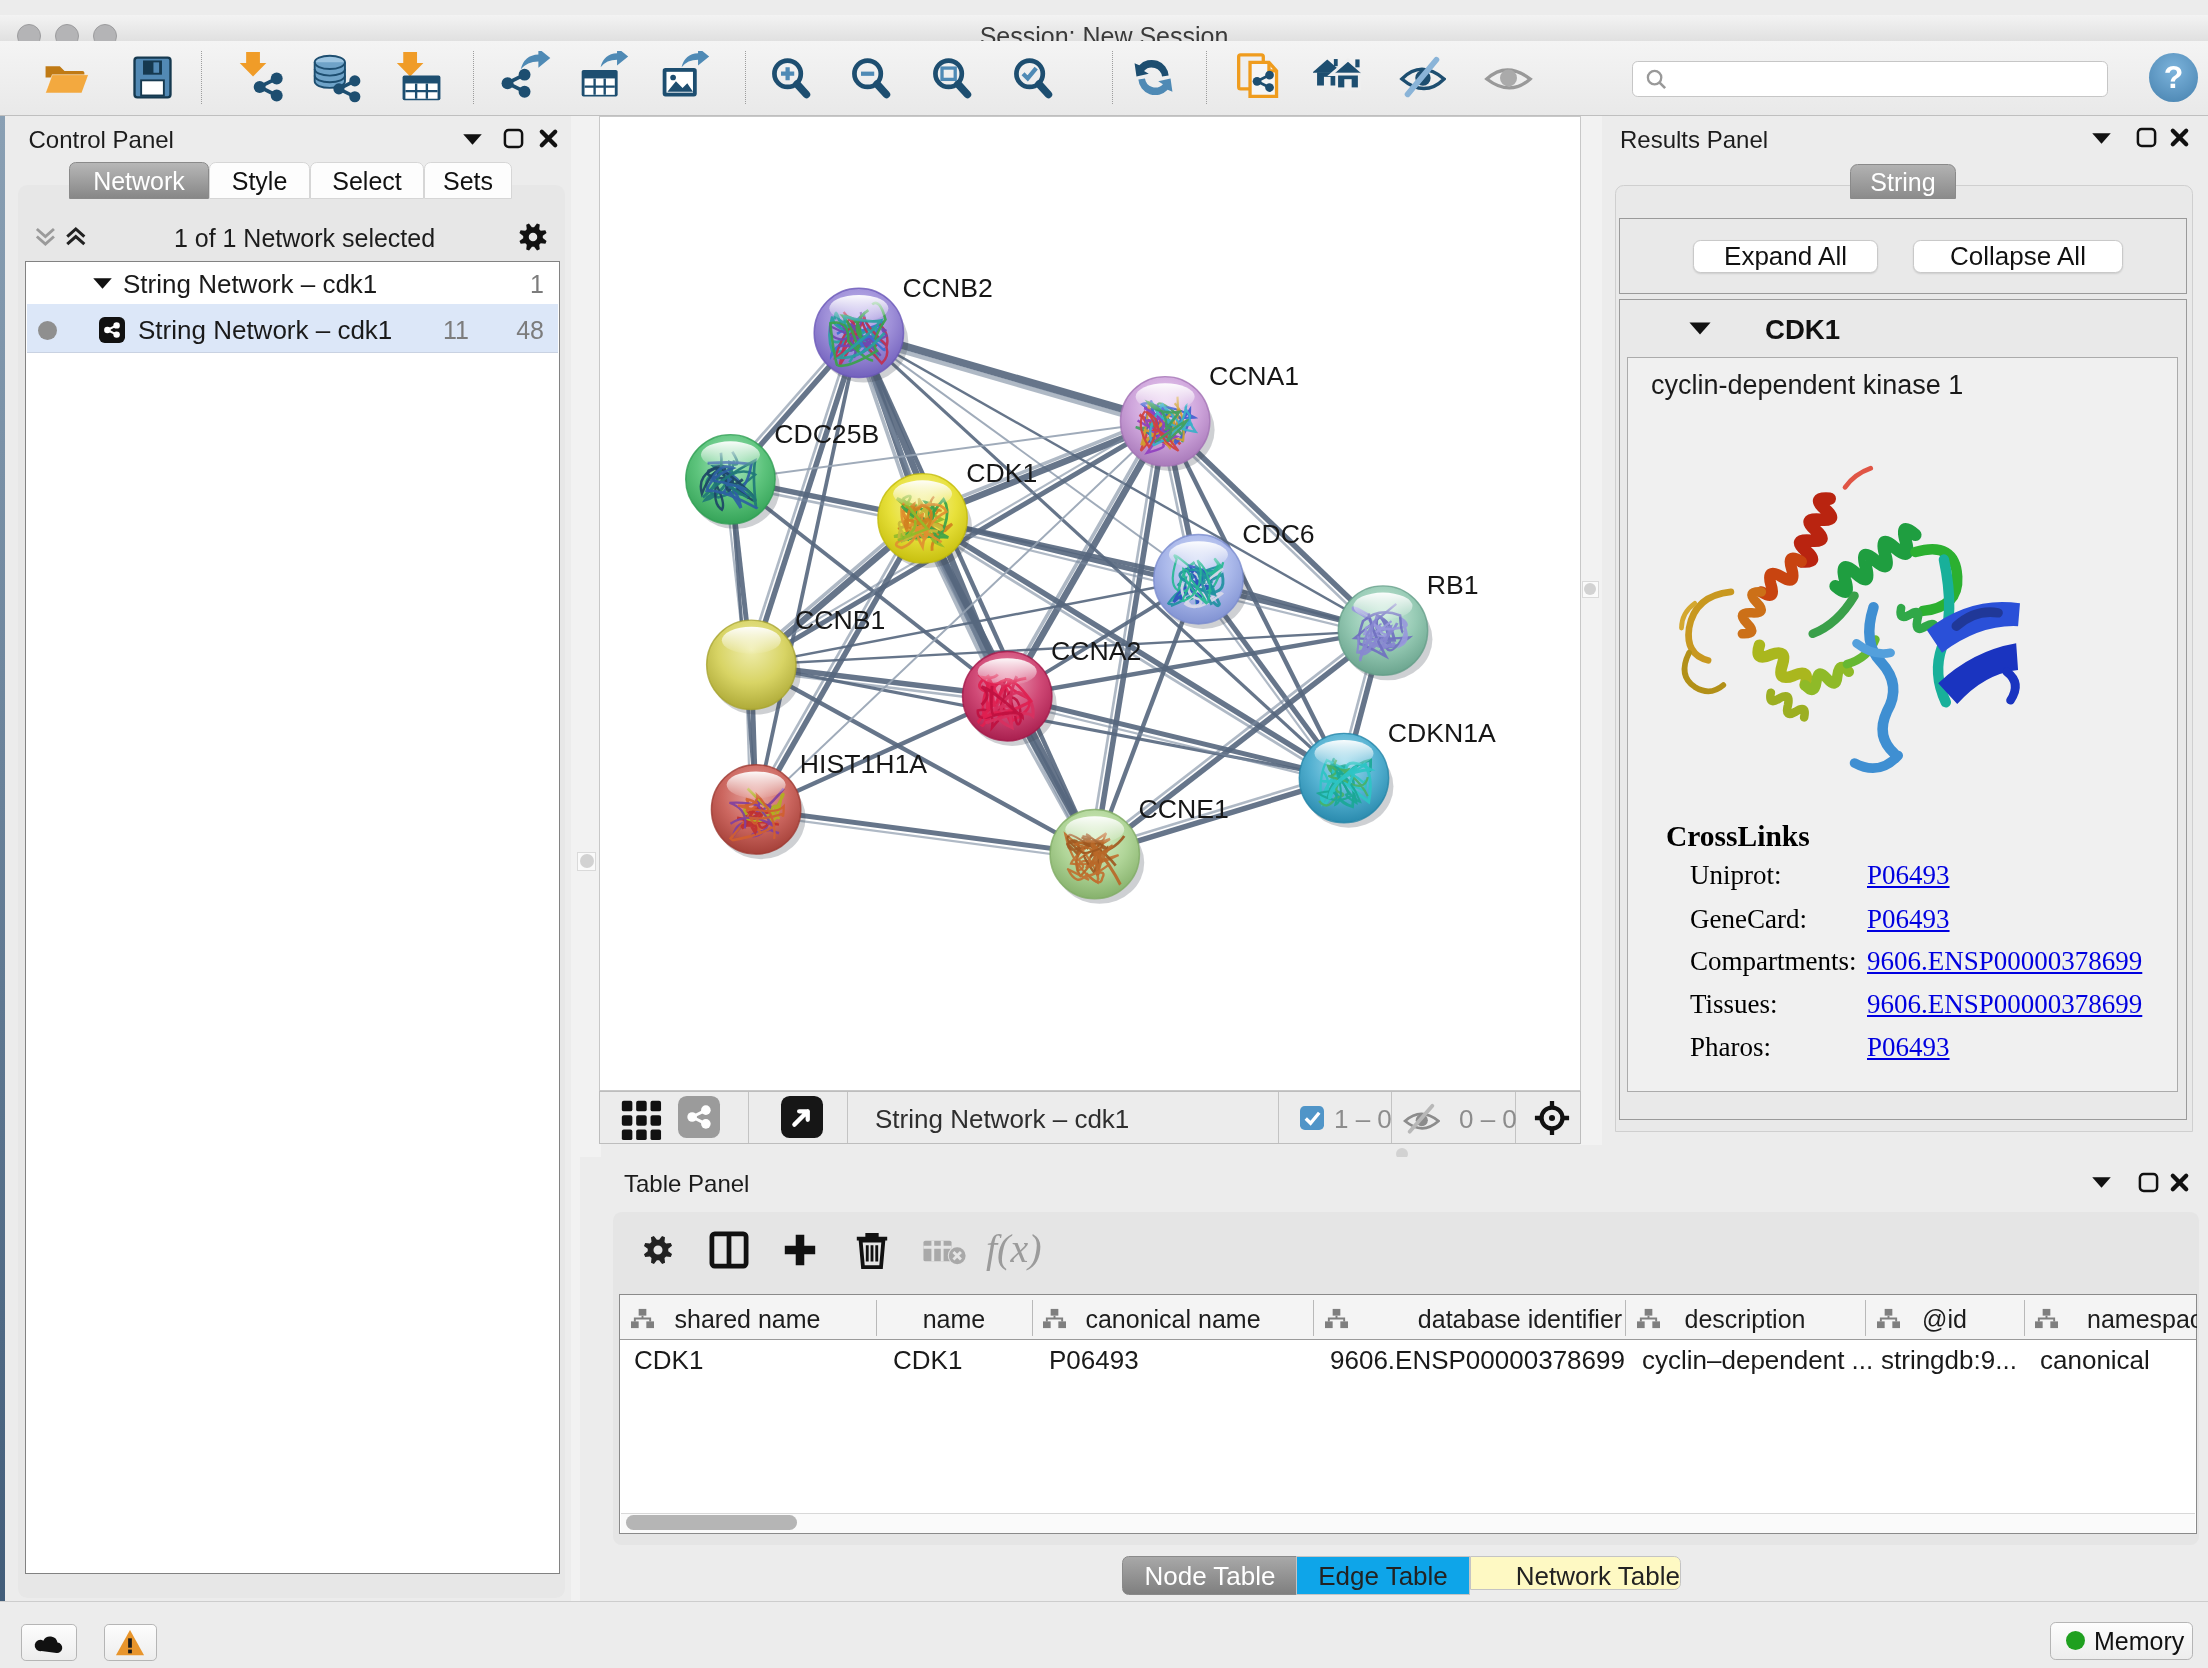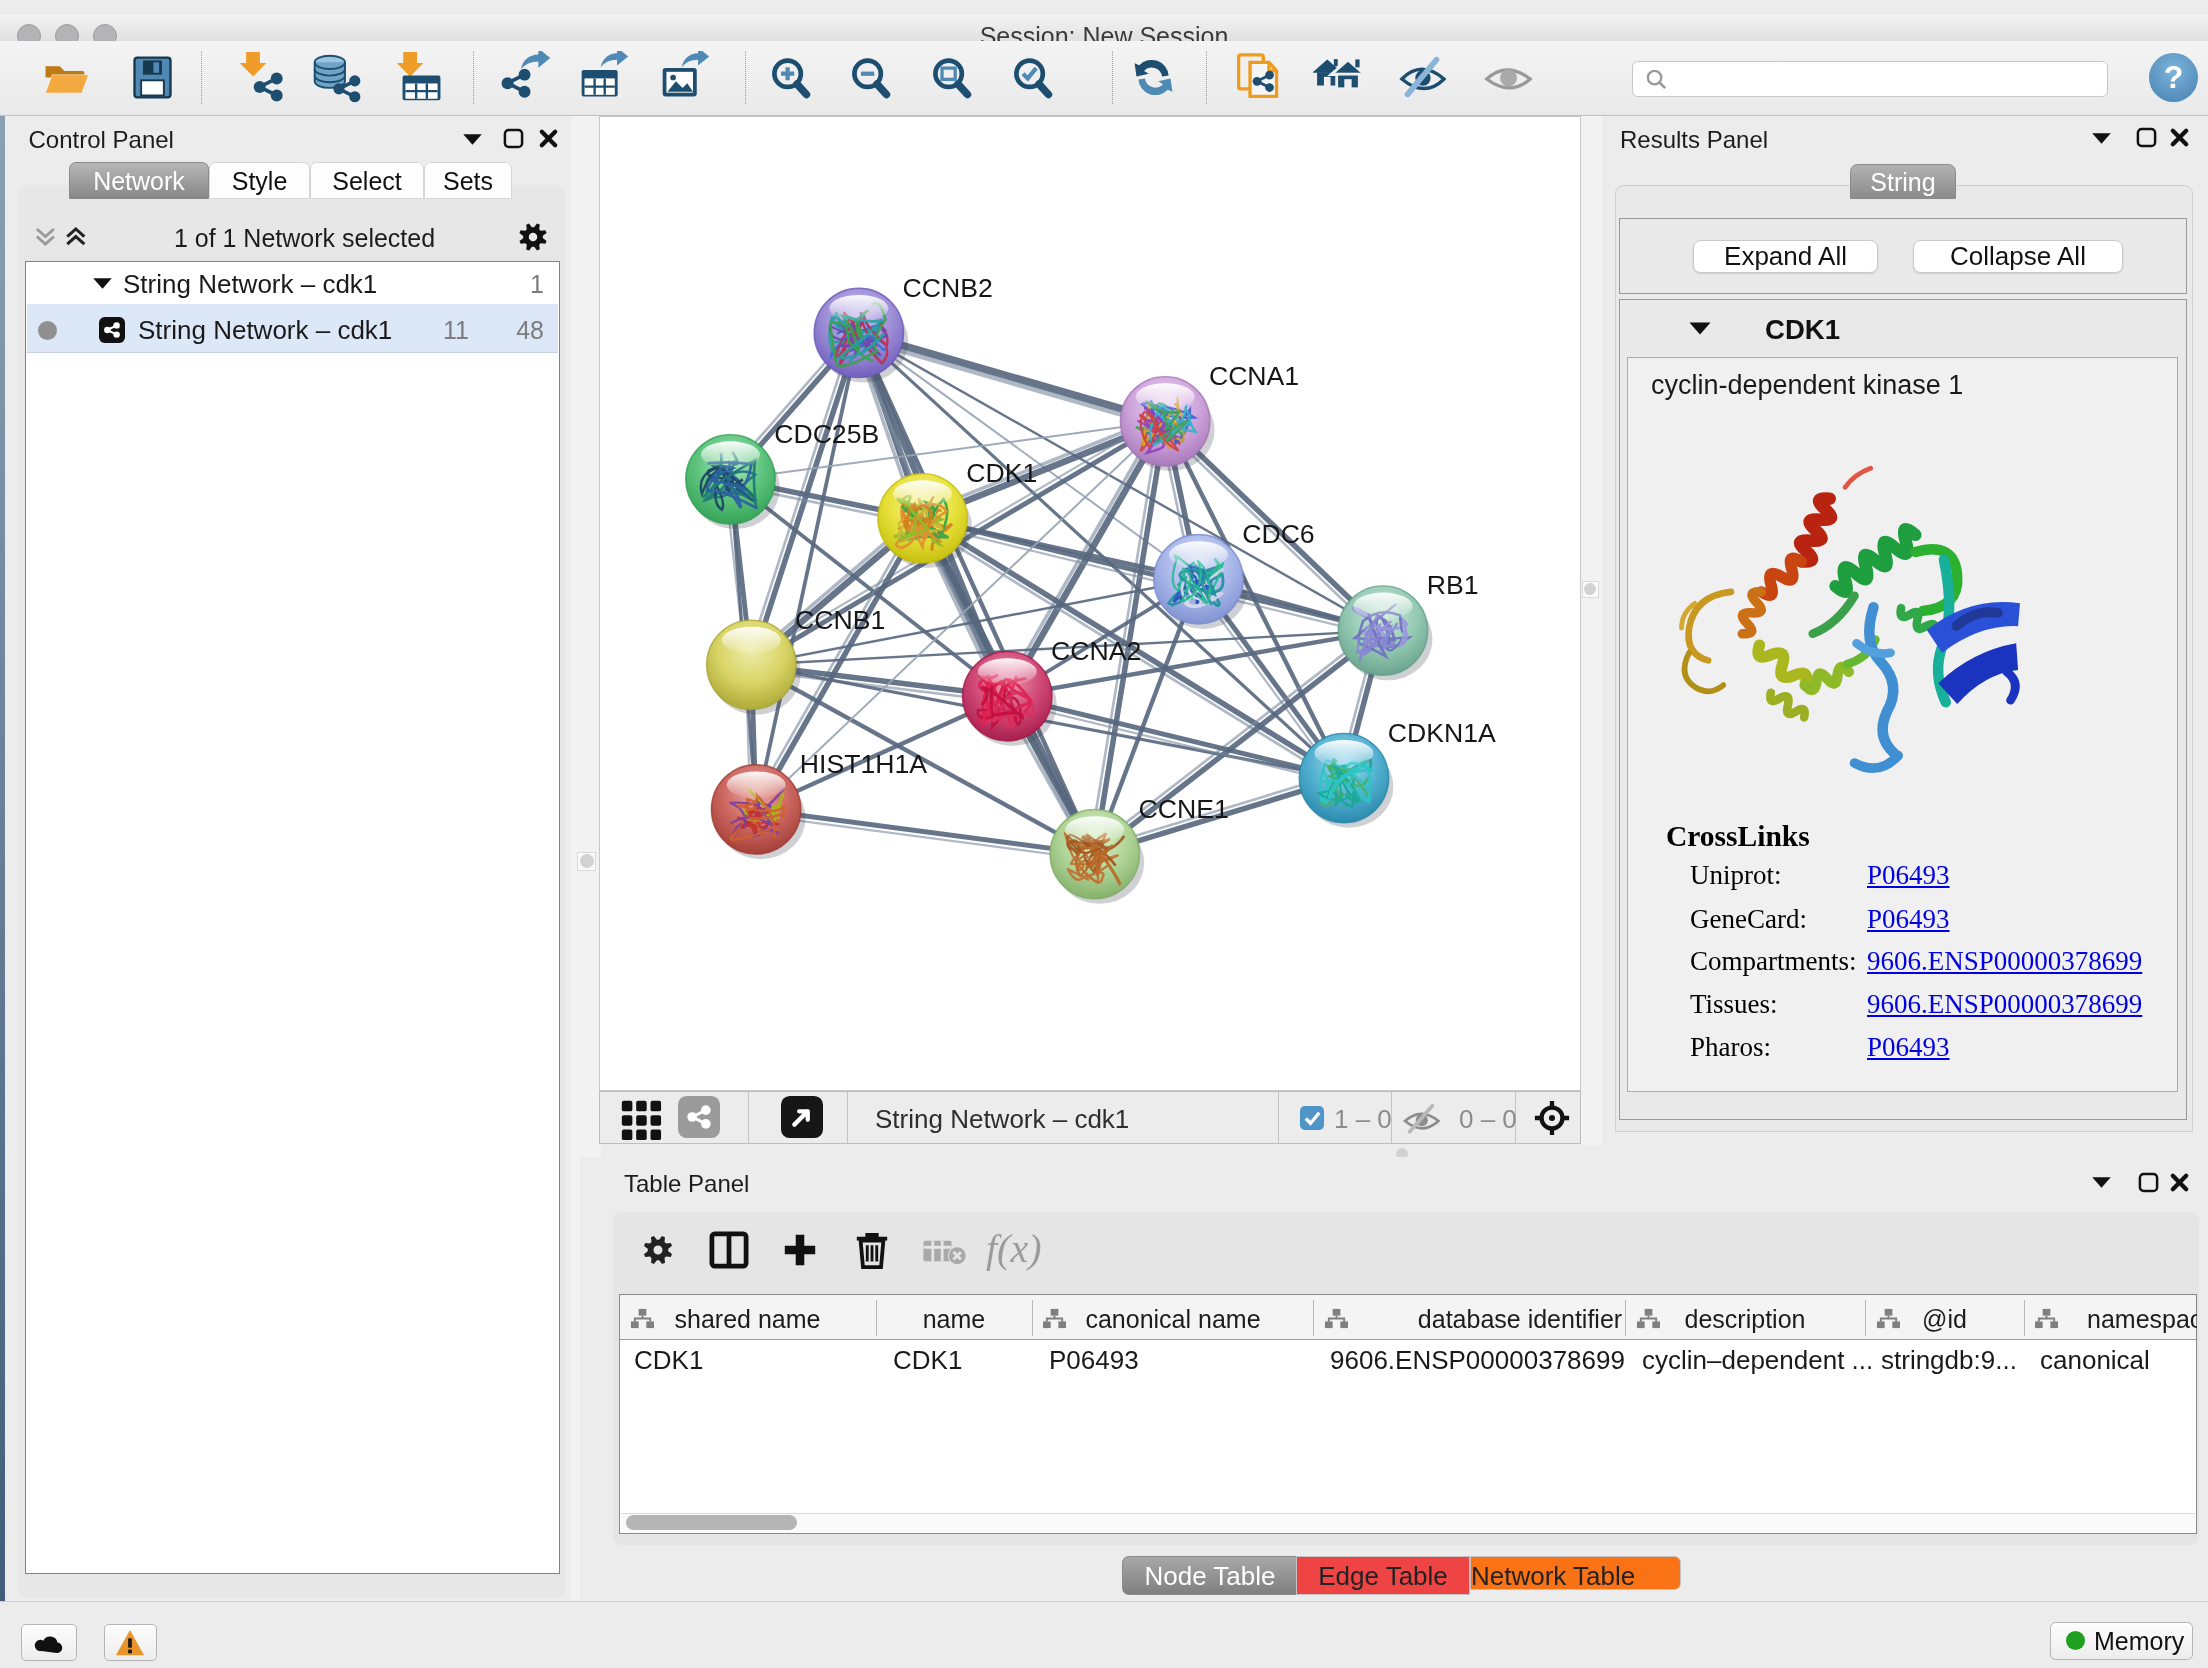--- a/index.html
+++ b/index.html
@@ -730,22 +730,22 @@
 <div class="abs" style="left:634px;top:1345px;font-size:26px;color:#1a1a1a">CDK1</div>
 <div class="abs" style="left:893px;top:1345px;font-size:26px;color:#1a1a1a">CDK1</div>
 <div class="abs" style="left:1049px;top:1345px;font-size:26px;color:#1a1a1a">P06493</div>
 <div class="abs" style="left:1330px;top:1345px;font-size:26px;color:#1a1a1a">9606.ENSP00000378699</div>
 <div class="abs" style="left:1642px;top:1345px;font-size:26px;color:#1a1a1a">cyclin–dependent ...</div>
 <div class="abs" style="left:1881px;top:1345px;font-size:26px;color:#1a1a1a">stringdb:9...</div>
 <div class="abs" style="left:2040px;top:1345px;font-size:26px;color:#1a1a1a">canonical</div>
 <div class="abs" style="left:621px;top:1513px;width:1574px;height:20px;background:#fafafa;border-top:1px solid #d8d8d8"></div>
 <div class="abs" style="left:626px;top:1515px;width:171px;height:15px;border-radius:7.6px;background:#b5b5b5"></div>
 <div class="abs" style="left:1122px;top:1556px;width:176px;height:39px;background:linear-gradient(#a8a8a8,#7f7f7f);color:#fff;border:1px solid #8a8a8a;border-radius:6.7px 0 0 6.7px;text-align:center;line-height:39px;font-size:26px">Node Table</div>
-<div class="abs" style="left:1296px;top:1556px;width:174px;height:39px;background:#ef4444;color:#222;border:1px solid #c4c4c4;border-radius:0;text-align:center;line-height:39px;font-size:26px">Edge Table</div>
-<div class="abs" style="left:1470px;top:1556px;width:211px;height:34px;background:#f97316;color:#222;border:1px solid #c4c4c4;border-radius:0 6.7px 6.7px 0;text-align:left;line-height:39px;font-size:26px">Network Table</div>
+<div class="abs" style="left:1296px;top:1556px;width:174px;height:39px;background:#0ea5e9;color:#222;border:1px solid #c4c4c4;border-radius:0;text-align:center;line-height:39px;font-size:26px">Edge Table</div>
+<div class="abs" style="left:1470px;top:1556px;width:211px;height:34px;background:#fef9c3;color:#222;border:1px solid #c4c4c4;border-radius:0 6.7px 6.7px 0;text-align:right;line-height:39px;font-size:26px">Network Table</div>
 <div class="abs" style="left:0;top:1601px;width:2208px;height:68px;background:#ececec;border-top:1px solid #cdcdcd"></div>
 <div class="abs" style="left:21px;top:1624px;width:56px;height:37px;background:linear-gradient(#fdfdfd,#ededed);border:1px solid #b5b5b5;border-radius:4.8px"></div>
 <svg class="abs" style="left:32px;top:1632px" width="34" height="23" viewBox="0 0 36 24">
     <path d="M10 20 a6 6 0 1 1 2-11 a8 8 0 0 1 15 2 a5.5 5.5 0 0 1 -1 11 z" fill="#111"></path>
   </svg>
 <div class="abs" style="left:104px;top:1624px;width:53px;height:37px;background:linear-gradient(#fdfdfd,#ededed);border:1px solid #b5b5b5;border-radius:4.8px"></div>
 <svg class="abs" style="left:114px;top:1628px" width="32" height="30" viewBox="0 0 34 32">
     <path d="M17 2 L32 29 H2 Z" fill="#e8952c"></path>
     <rect x="15" y="11" width="4" height="10" fill="#1d1d1d"></rect>
     <rect x="15" y="23" width="4" height="4" fill="#1d1d1d"></rect>

